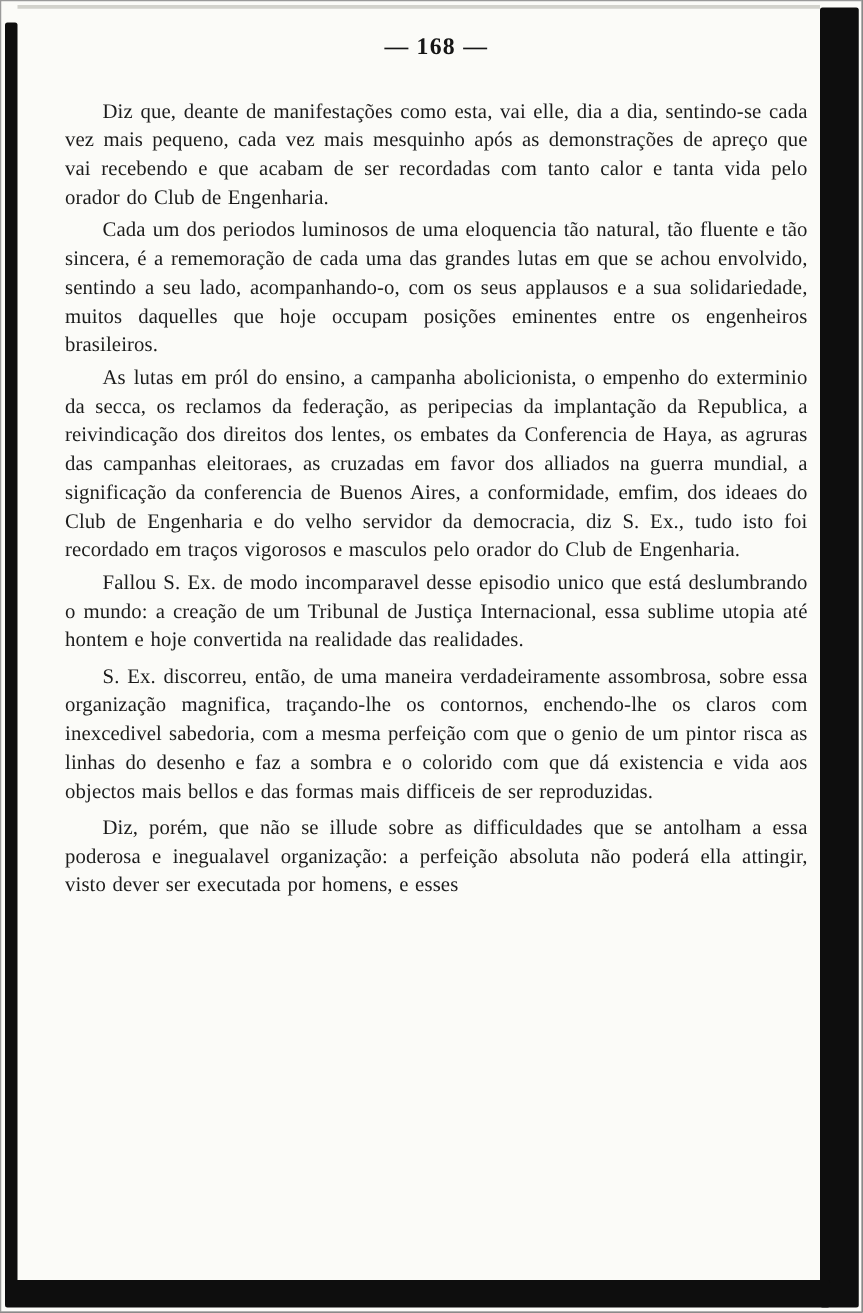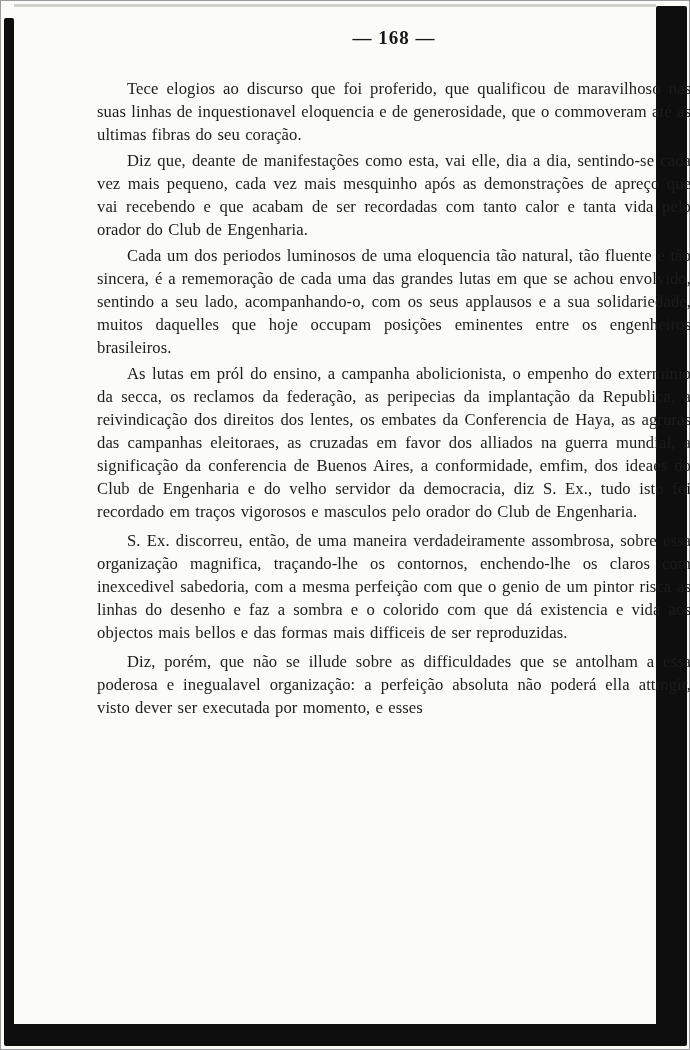--- a/index.html
+++ b/index.html
@@ -27,21 +27,20 @@
   .edge-right  { right: 3px; top: 6px;   width: 31px;  height: 1040px; border-radius: 2px; }
   .edge-bottom { left: 4px;  bottom: 4px; width: 660px; height: 22px;  border-radius: 2px; }
   .edge-top    { left: 14px; top: 4px;   width: 642px; height: 3px; background: #d2d2cc; }
 
   .page-inner {
     position: absolute;
     left: 52px;
     top: 0;
     width: 594px;
     height: 1020px;
-    margin-left: 45px;
   }
   .page-number {
     margin-top: 27px;
     text-align: center;
     font-size: 19px;
     font-weight: bold;
     letter-spacing: 1px;
     color: #161616;
   }
   .text-block {
@@ -68,22 +67,22 @@
 
   <div class="edge edge-top"></div>
   <div class="edge edge-left"></div>
   <div class="edge edge-right"></div>
   <div class="edge edge-bottom"></div>
 
   <div class="page-inner">
     <div class="page-number">— 168 —</div>
 
     <div class="text-block">
-      <p>Tece elogios ao discurso que foi proferido, que qualificou de maravilhoso nas suas linhas de inquestionavel eloquencia e de generosidade, que o commoveram até as ultimas fibras do seu coração.</p>
       <p>Diz que, deante de manifestações como esta, vai elle, dia a dia, sentindo-se cada vez mais pequeno, cada vez mais mesquinho após as demonstrações de apreço que vai recebendo e que acabam de ser recordadas com tanto calor e tanta vida pelo orador do Club de Engenharia.</p>
       <p>Cada um dos periodos luminosos de uma eloquencia tão natural, tão fluente e tão sincera, é a rememoração de cada uma das grandes lutas em que se achou envolvido, sentindo a seu lado, acompanhando-o, com os seus applausos e a sua solidariedade, muitos daquelles que hoje occupam posições eminentes entre os engenheiros brasileiros.</p>
       <p>As lutas em pról do ensino, a campanha abolicionista, o empenho do exterminio da secca, os reclamos da federação, as peripecias da implantação da Republica, a reivindicação dos direitos dos lentes, os embates da Conferencia de Haya, as agruras das campanhas eleitoraes, as cruzadas em favor dos alliados na guerra mundial, a significação da conferencia de Buenos Aires, a conformidade, emfim, dos ideaes do Club de Engenharia e do velho servidor da democracia, diz S. Ex., tudo isto foi recordado em traços vigorosos e masculos pelo orador do Club de Engenharia.</p>
+      <p>Fallou S. Ex. de modo incomparavel desse episodio unico que está deslumbrando o mundo: a creação de um Tribunal de Justiça Internacional, essa sublime utopia até hontem e hoje convertida na realidade das realidades.</p>
       <p class="gap-before">S. Ex. discorreu, então, de uma maneira verdadeiramente assombrosa, sobre essa organização magnifica, traçando-lhe os contornos, enchendo-lhe os claros com inexcedivel sabedoria, com a mesma perfeição com que o genio de um pintor risca as linhas do desenho e faz a sombra e o colorido com que dá existencia e vida aos objectos mais bellos e das formas mais difficeis de ser reproduzidas.</p>
-      <p class="gap-before">Diz, porém, que não se illude sobre as difficuldades que se antolham a essa poderosa e inegualavel organização: a perfeição absoluta não poderá ella attingir, visto dever ser executada por momento, e esses</p>
+      <p class="gap-before">Diz, porém, que não se illude sobre as difficuldades que se antolham a essa poderosa e inegualavel organização: a perfeição absoluta não poderá ella attingir, visto dever ser executada por homens, e esses</p>
     </div>
   </div>
 
 </div>
 
 </body></html>

